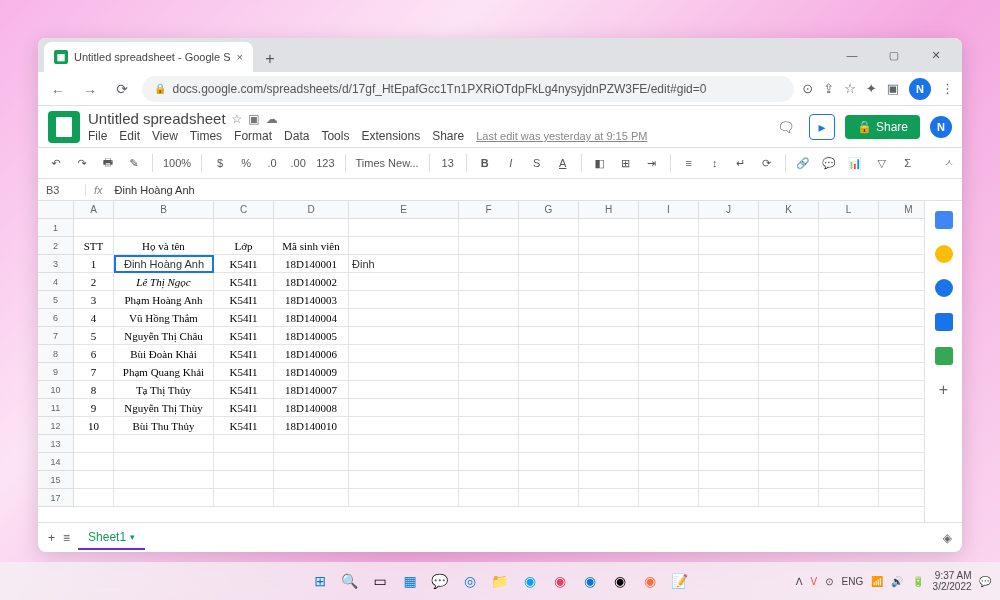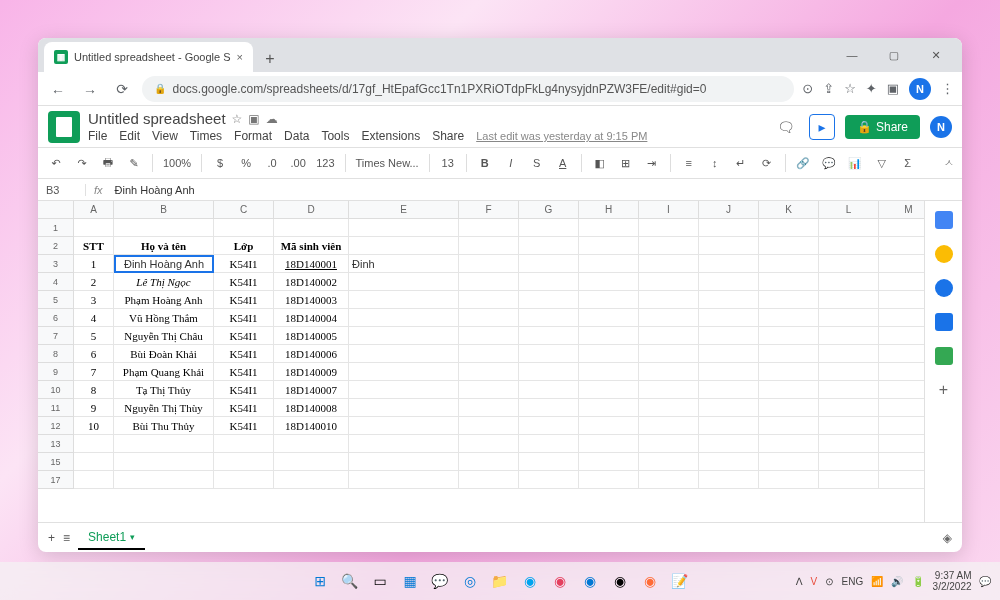--- a/index.html
+++ b/index.html
@@ -42,24 +42,24 @@
 .side-panel { width:38px; border-left:1px solid #e0e0e0; display:flex; flex-direction:column; align-items:center; padding-top:10px; gap:16px; }
 .side-panel div { width:18px; height:18px; border-radius:3px; }
 .grid { position:absolute; top:0; left:0; }
 .col-headers { display:flex; position:sticky; top:0; }
 .corner { width:36px; height:18px; background:#f8f9fa; border-right:1px solid #ddd; border-bottom:1px solid #ddd; }
 .col-h { height:18px; background:#f8f9fa; border-right:1px solid #ddd; border-bottom:1px solid #ddd; font-size:10px; color:#666; display:flex; align-items:center; justify-content:center; }
 .row { display:flex; }
 .row-h { width:36px; height:18px; background:#f8f9fa; border-right:1px solid #ddd; border-bottom:1px solid #ddd; font-size:9px; color:#666; display:flex; align-items:center; justify-content:center; }
 .cell { height:18px; border-right:1px solid #e5e5e5; border-bottom:1px solid #e5e5e5; font-size:11px; color:#000; display:flex; align-items:center; padding:0 3px; font-family:"Times New Roman",serif; overflow:hidden; white-space:nowrap; }
 .cell.center { justify-content:center; }
-.cell.header-cell { font-weight:bold; justify-content:center; }
+.cell.header-cell { font-weight:normal; justify-content:center; }
 .cell.sel { border:2px solid #1a73e8; font-family:Arial; color:#333; }
 .sheet-tabs { height:30px; border-top:1px solid #e0e0e0; display:flex; align-items:center; padding:0 10px; gap:8px; font-size:12px; color:#555; }
-.sheet-tab { padding:4px 10px; border-bottom:2px solid #000000; color:#0f9d58; font-weight:500; display:flex; align-items:center; gap:4px; }
+.sheet-tab { padding:4px 10px; border-bottom:2px solid #6d28d9; color:#0f9d58; font-weight:500; display:flex; align-items:center; gap:4px; }
 .explore { margin-left:auto; color:#666; }
 .taskbar { position:absolute; bottom:0; left:0; right:0; height:38px; background:rgba(243,243,243,0.7); backdrop-filter:blur(8px); display:flex; align-items:center; padding:0 8px; }
 .tb-center { position:absolute; left:50%; transform:translateX(-50%); display:flex; gap:4px; align-items:center; }
 .tb-icon { width:26px; height:26px; border-radius:4px; display:flex; align-items:center; justify-content:center; font-size:14px; }
 .tb-right { display:flex; align-items:center; gap:8px; font-size:10px; color:#444; margin-left:auto; }
 .clock { text-align:right; line-height:1.1; }
 </style>
 </head>
 <body>
 
@@ -231,21 +231,21 @@
             <div class="cell" style="width: 60px;"></div>
             <div class="cell" style="width: 60px;"></div>
             <div class="cell" style="width: 60px;"></div>
             <div class="cell" style="width: 60px;"></div>
           </div>
           <div class="row">
             <div class="row-h">3</div>
             <div class="cell center" style="width: 40px;">1</div>
             <div class="cell center sel" style="width: 100px; font-family: Arial;">Đinh Hoàng Anh</div>
             <div class="cell center" style="width: 60px;">K54I1</div>
-            <div class="cell center" style="width: 75px; text-decoration: underline;">18D140001</div>
+            <div class="cell center" style="width: 75px;">18D140001</div>
             <div class="cell" style="width: 110px; font-family: Arial; color: rgb(51, 51, 51);">Đinh</div>
             <div class="cell" style="width: 60px;"></div>
             <div class="cell" style="width: 60px;"></div>
             <div class="cell" style="width: 60px;"></div>
             <div class="cell" style="width: 60px;"></div>
             <div class="cell" style="width: 60px;"></div>
             <div class="cell" style="width: 60px;"></div>
             <div class="cell" style="width: 60px;"></div>
             <div class="cell" style="width: 60px;"></div>
           </div>
@@ -388,20 +388,36 @@
             <div class="cell" style="width: 60px;"></div>
             <div class="cell" style="width: 60px;"></div>
             <div class="cell" style="width: 60px;"></div>
             <div class="cell" style="width: 60px;"></div>
             <div class="cell" style="width: 60px;"></div>
             <div class="cell" style="width: 60px;"></div>
             <div class="cell" style="width: 60px;"></div>
           </div>
           <div class="row">
             <div class="row-h">13</div>
+            <div class="cell" style="width: 40px;"></div>
+            <div class="cell" style="width: 100px;"></div>
+            <div class="cell" style="width: 60px;"></div>
+            <div class="cell" style="width: 75px;"></div>
+            <div class="cell" style="width: 110px;"></div>
+            <div class="cell" style="width: 60px;"></div>
+            <div class="cell" style="width: 60px;"></div>
+            <div class="cell" style="width: 60px;"></div>
+            <div class="cell" style="width: 60px;"></div>
+            <div class="cell" style="width: 60px;"></div>
+            <div class="cell" style="width: 60px;"></div>
+            <div class="cell" style="width: 60px;"></div>
+            <div class="cell" style="width: 60px;"></div>
+          </div>
+          <div class="row">
+            <div class="row-h">14</div>
             <div class="cell" style="width: 40px;"></div>
             <div class="cell" style="width: 100px;"></div>
             <div class="cell" style="width: 60px;"></div>
             <div class="cell" style="width: 75px;"></div>
             <div class="cell" style="width: 110px;"></div>
             <div class="cell" style="width: 60px;"></div>
             <div class="cell" style="width: 60px;"></div>
             <div class="cell" style="width: 60px;"></div>
             <div class="cell" style="width: 60px;"></div>
             <div class="cell" style="width: 60px;"></div>

